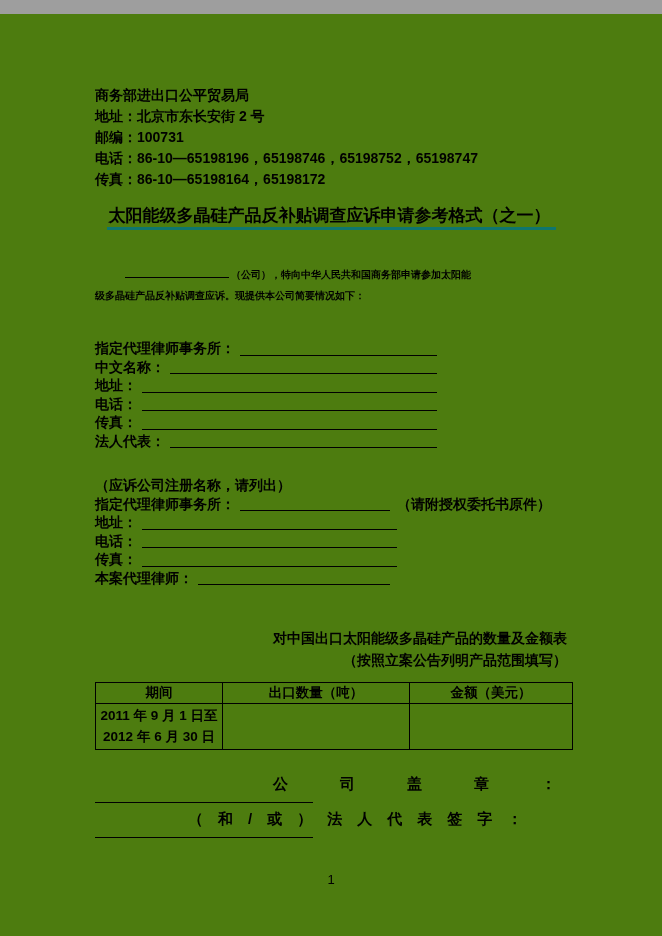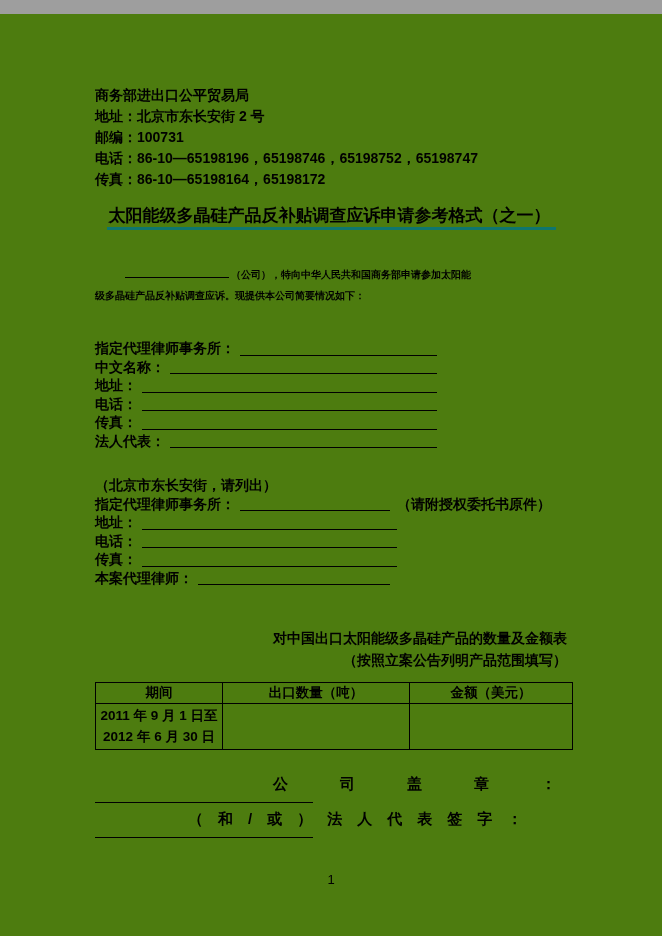--- a/index.html
+++ b/index.html
@@ -168,21 +168,21 @@
       <span class="lbl">传真：</span>
       <span class="line"></span>
     </div>
     <div class="field-row">
       <span class="lbl">法人代表：</span>
       <span class="line"></span>
     </div>
   </div>
 
   <div class="lawyer-block">
-    <div class="lawyer-note">（北京市东长安街，请列出）</div>
+    <div class="lawyer-note">（应诉公司注册名称，请列出）</div>
     <div class="field-row">
       <span class="lbl">指定代理律师事务所：</span>
       <span class="line fixed"></span>
       <span class="suffix">（请附授权委托书原件）</span>
     </div>
     <div class="field-row narrow">
       <span class="lbl">地址：</span>
       <span class="line"></span>
     </div>
     <div class="field-row narrow">

